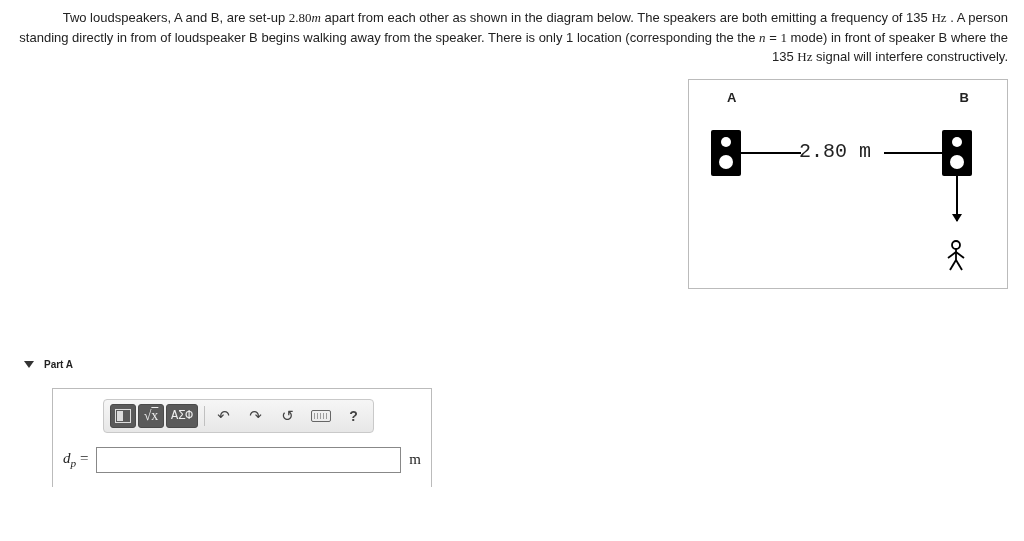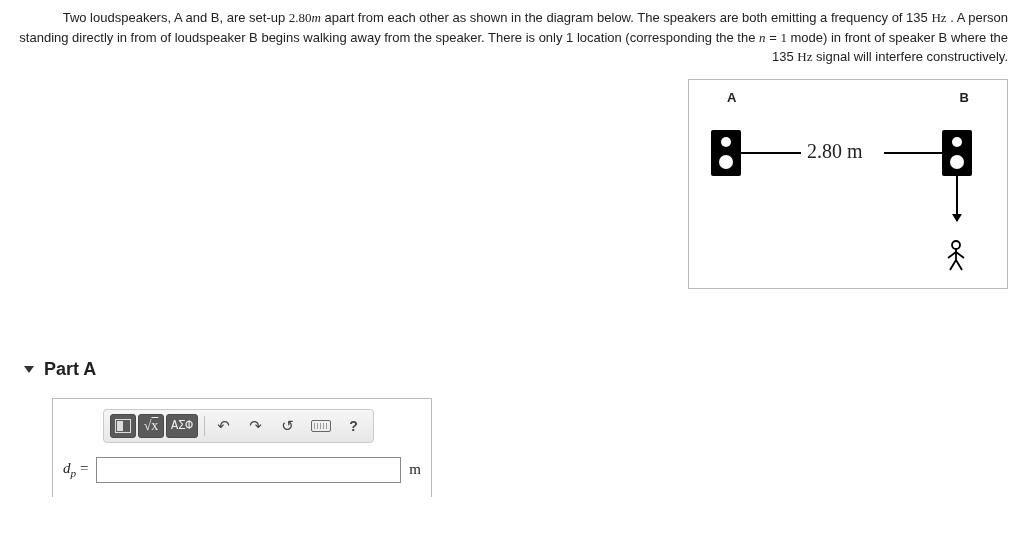--- a/index.html
+++ b/index.html
@@ -56,21 +56,21 @@
     margin-top: 70px;
     display: flex; align-items: center; gap: 10px;
     padding-left: 8px;
   }
   .tri-down {
     width: 0; height: 0;
     border-left: 5px solid transparent;
     border-right: 5px solid transparent;
     border-top: 7px solid #333;
   }
-  .part-title { font-weight: bold; font-size: 18px; }
+  .part-title { font-weight: bold; font-size: 10px; }
 
   .part-body { padding: 18px 0 0 36px; }
   .prompt { margin-bottom: 14px; }
 
   .answer-box {
     border: 1px solid #bbb;
     border-bottom: none;
     width: 380px;
     padding: 10px 10px 14px 10px;
     position: relative;
@@ -145,21 +145,21 @@
 <div class="figure-wrap">
   <div class="figure">
     <span class="fig-label" style="left:38px; top:10px;">A</span>
     <span class="fig-label" style="right:38px; top:10px;">B</span>
 
     <div class="spk" style="left:22px; top:50px;"></div>
     <div class="spk" style="right:35px; top:50px;"></div>
 
     <div class="conn-line" style="left:52px; top:72px; width:60px;"></div>
     <div class="conn-line" style="left:195px; top:72px; width:60px;"></div>
-    <span class="dist-text" style="left:118px; top:60px;">2.80 m</span>
+    <span class="dist-text" style="left:110px; top:60px;font-family:Liberation Mono, monospace;">2.80 m</span>
 
     <div class="arrow-down" style="right:49px; top:96px; height:45px;"></div>
 
     <svg class="person" style="right:40px; top:160px;" width="22" height="32" viewBox="0 0 22 32">
       <circle cx="11" cy="5" r="4" fill="none" stroke="#000" stroke-width="1.8"></circle>
       <line x1="11" y1="9" x2="11" y2="20" stroke="#000" stroke-width="1.8"></line>
       <line x1="11" y1="12" x2="3" y2="18" stroke="#000" stroke-width="1.8"></line>
       <line x1="11" y1="12" x2="19" y2="18" stroke="#000" stroke-width="1.8"></line>
       <line x1="11" y1="20" x2="5" y2="30" stroke="#000" stroke-width="1.8"></line>
       <line x1="11" y1="20" x2="17" y2="30" stroke="#000" stroke-width="1.8"></line>

